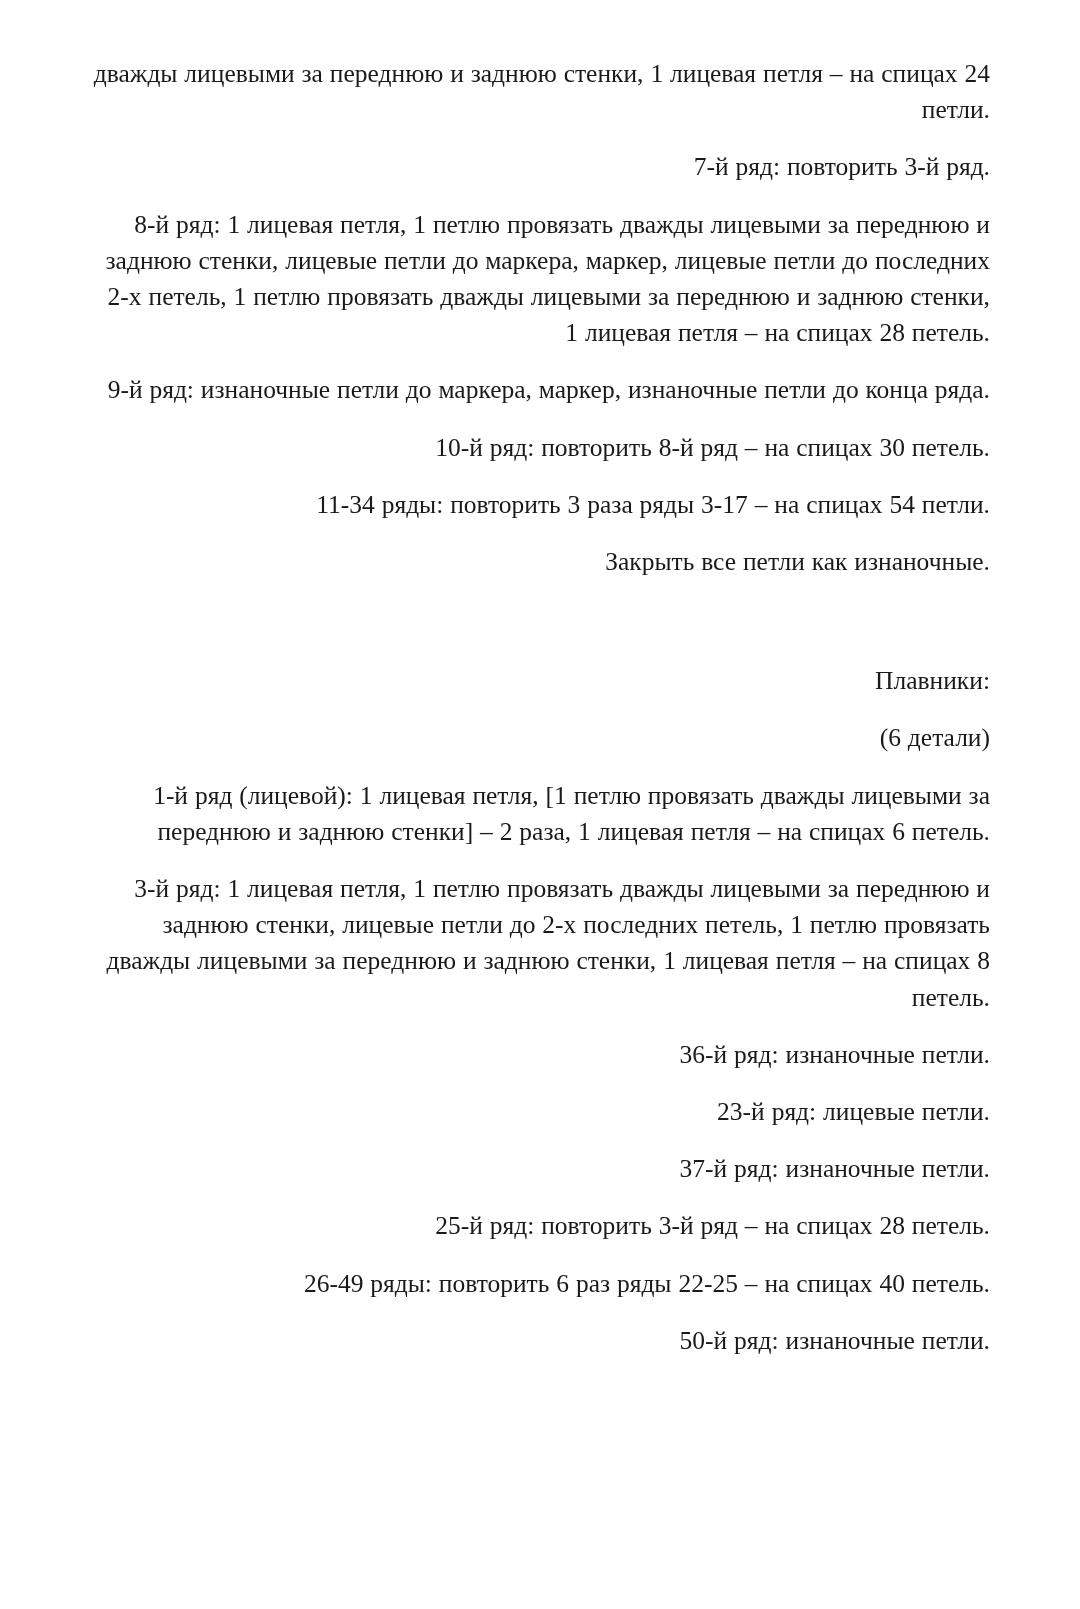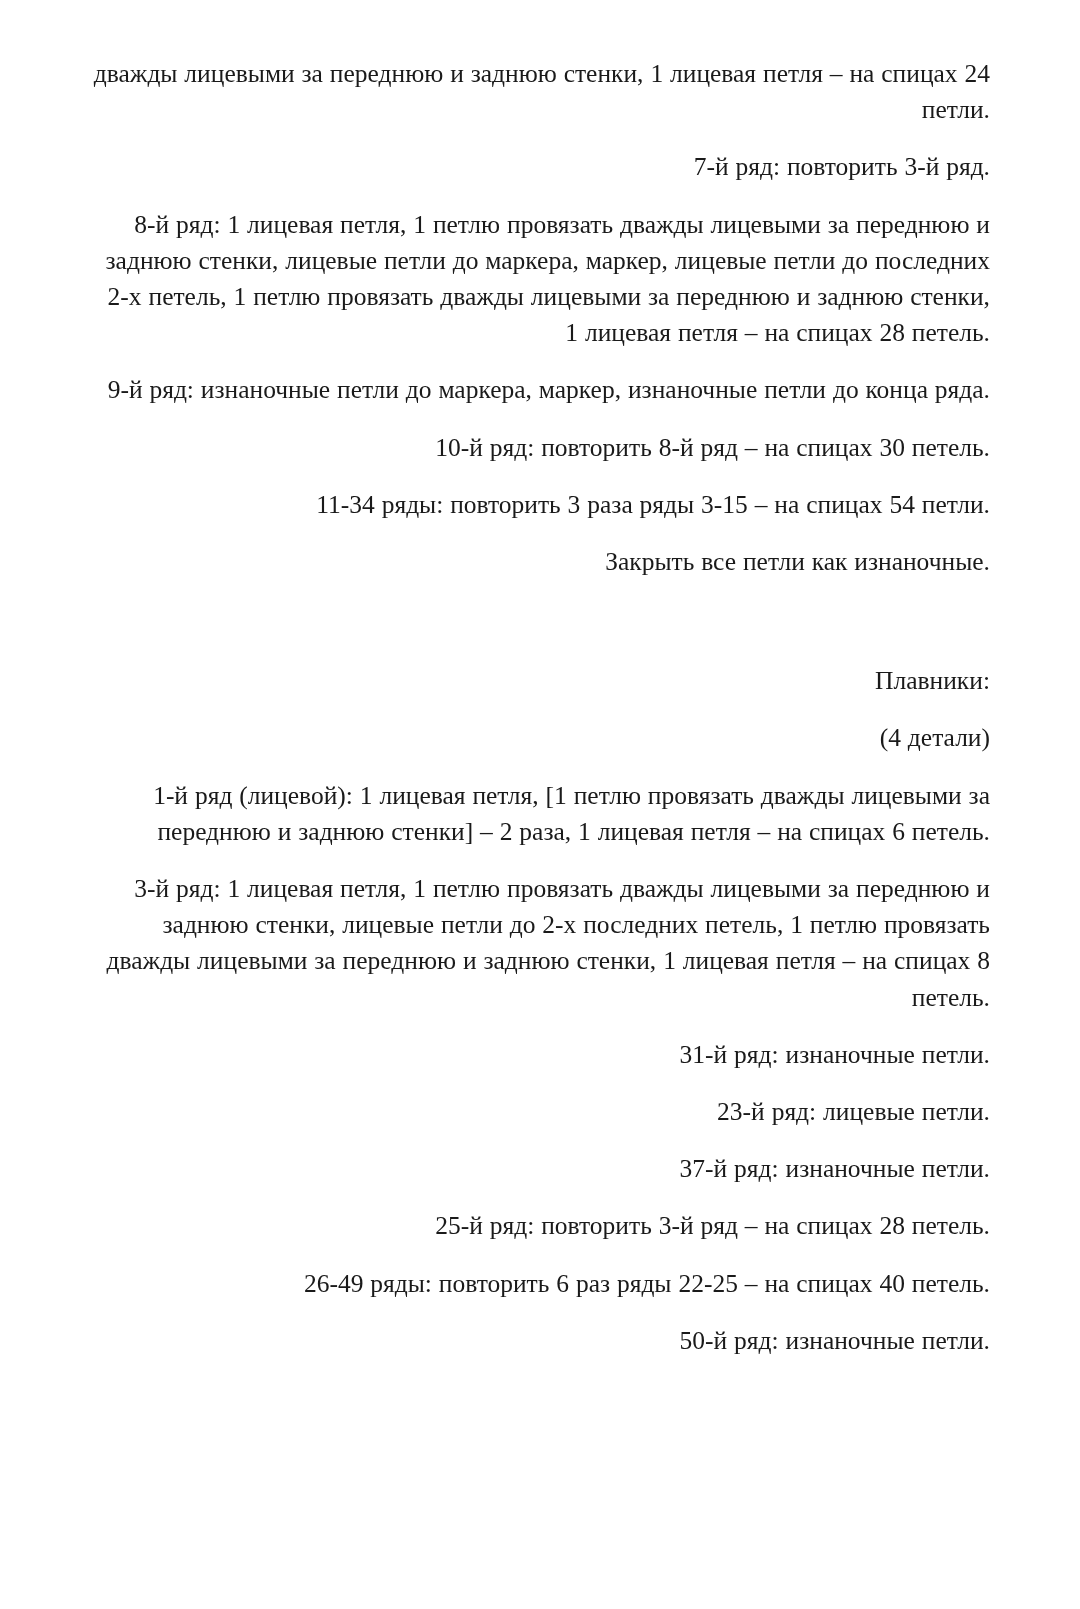--- a/index.html
+++ b/index.html
@@ -38,27 +38,27 @@
 </head>
 <body>
 
 <div class="page">
   <div class="doc-body" id="doc-body">
       <p class="para">дважды лицевыми за переднюю и заднюю стенки, 1 лицевая петля – на спицах 24 петли.</p>
       <p class="para">7-й ряд: повторить 3-й ряд.</p>
       <p class="para">8-й ряд: 1 лицевая петля, 1 петлю провязать дважды лицевыми за переднюю и заднюю стенки, лицевые петли до маркера, маркер, лицевые петли до последних 2-х петель, 1 петлю провязать дважды лицевыми за переднюю и заднюю стенки, 1 лицевая петля – на спицах 28 петель.</p>
       <p class="para">9-й ряд: изнаночные петли до маркера, маркер, изнаночные петли до конца ряда.</p>
       <p class="para">10-й ряд: повторить 8-й ряд – на спицах 30 петель.</p>
-      <p class="para">11-34 ряды: повторить 3 раза ряды 3-15 – на спицах 54 петли.</p>
+      <p class="para">11-34 ряды: повторить 3 раза ряды 3-17 – на спицах 54 петли.</p>
       <p class="para">Закрыть все петли как изнаночные.</p>
       <div class="spacer"></div>
       <p class="para">Плавники:</p>
-      <p class="para">(4 детали)</p>
+      <p class="para">(6 детали)</p>
       <p class="para">1-й ряд (лицевой): 1 лицевая петля, [1 петлю провязать дважды лицевыми за переднюю и заднюю стенки] – 2 раза, 1 лицевая петля – на спицах 6 петель.</p>
       <p class="para">3-й ряд: 1 лицевая петля, 1 петлю провязать дважды лицевыми за переднюю и заднюю стенки, лицевые петли до 2-х последних петель, 1 петлю провязать дважды лицевыми за переднюю и заднюю стенки, 1 лицевая петля – на спицах 8 петель.</p>
-      <p class="para">31-й ряд: изнаночные петли.</p>
+      <p class="para">36-й ряд: изнаночные петли.</p>
       <p class="para">23-й ряд: лицевые петли.</p>
       <p class="para">37-й ряд: изнаночные петли.</p>
       <p class="para">25-й ряд: повторить 3-й ряд – на спицах 28 петель.</p>
       <p class="para">26-49 ряды: повторить 6 раз ряды 22-25 – на спицах 40 петель.</p>
       <p class="para">50-й ряд: изнаночные петли.</p>
     </div>
 </div>
 
 </body></html>

